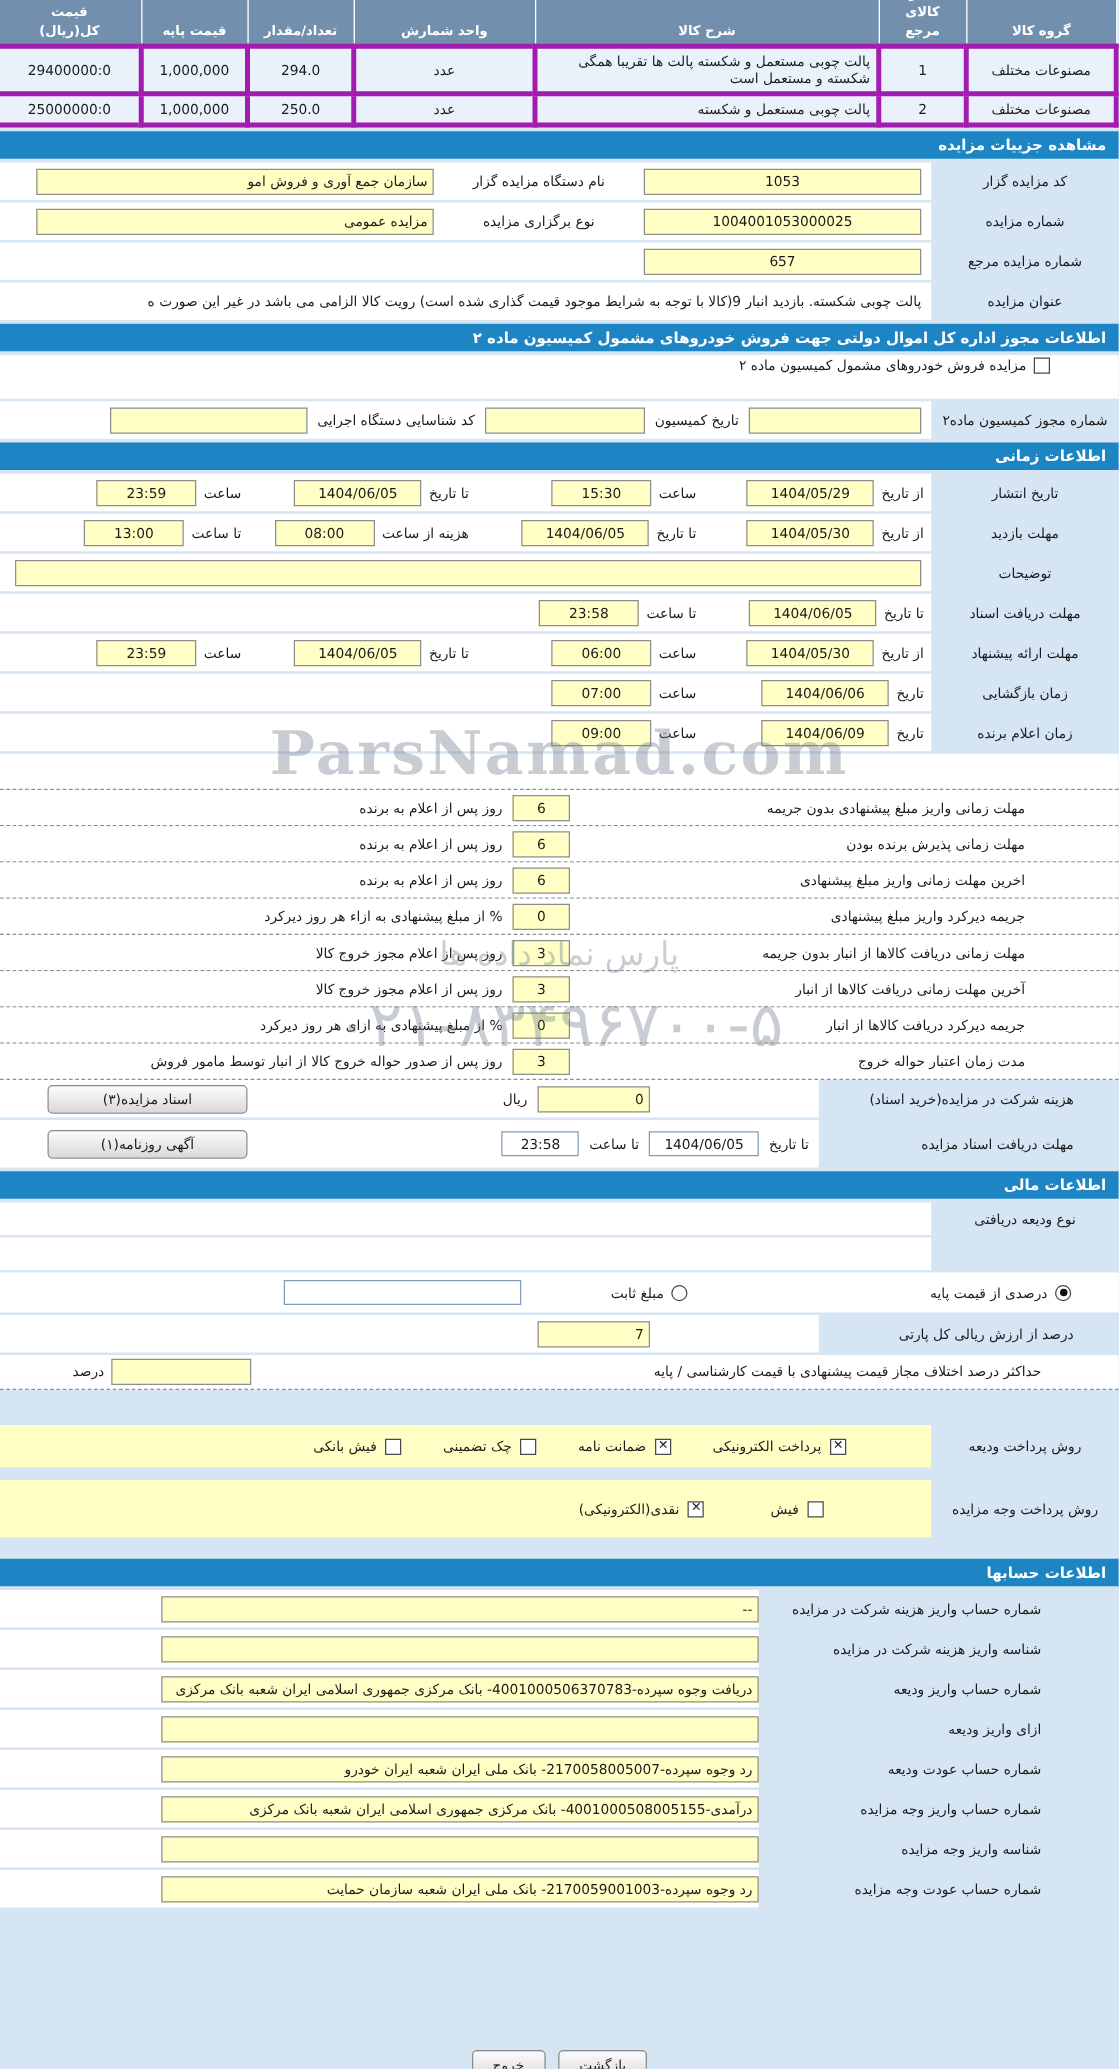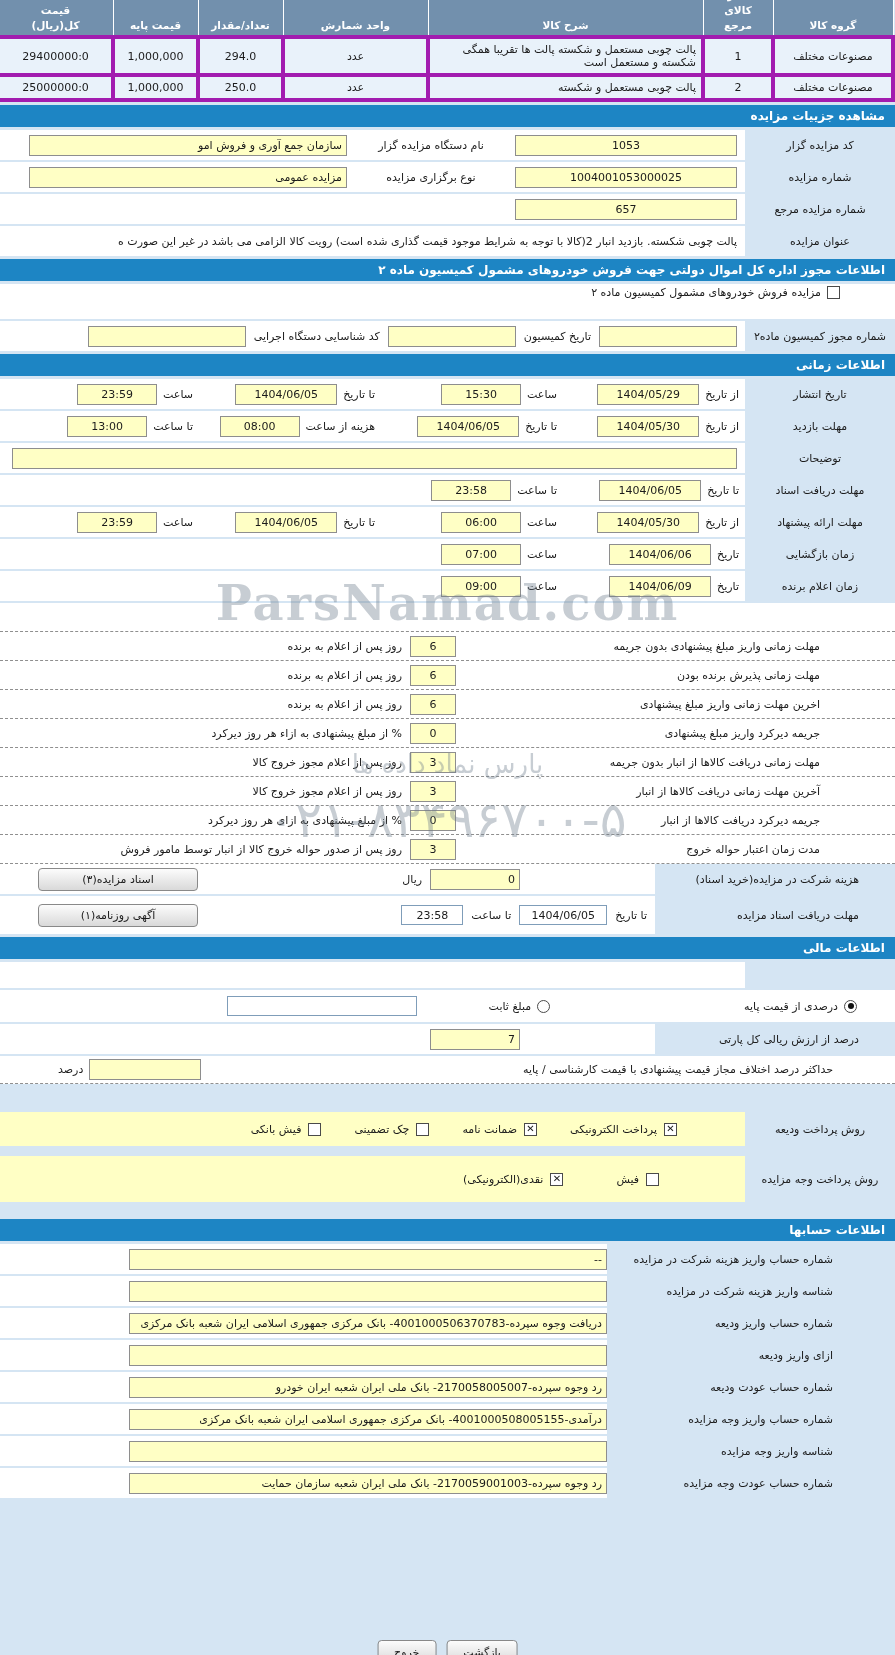--- a/index.html
+++ b/index.html
@@ -151,21 +151,21 @@
   <div class="frow">
     <div class="flabel">شماره مزایده مرجع</div>
     <div class="fcontent">
       <input class="ylw w222 ctr" value="657" style="">
     </div>
   </div>
 
   <div class="frow">
     <div class="flabel">عنوان مزایده</div>
     <div class="fcontent">
-      <span class="title-text">پالت چوبی شکسته. بازدید انبار 2(کالا با توجه به شرایط موجود قیمت گذاری شده است) رویت کالا الزامی می باشد در غیر این صورت ه</span>
+      <span class="title-text">پالت چوبی شکسته. بازدید انبار 9(کالا با توجه به شرایط موجود قیمت گذاری شده است) رویت کالا الزامی می باشد در غیر این صورت ه</span>
     </div>
   </div>
 
   <div class="section-bar">اطلاعات مجوز اداره کل اموال دولتی جهت فروش خودروهای مشمول کمیسیون ماده ۲</div>
 
   <div class="fullrow" style="min-height:24px">
     <span class="cb"></span>
     <span>مزایده فروش خودروهای مشمول کمیسیون ماده ۲</span>
   </div>
 
@@ -356,20 +356,24 @@
       <span>تا تاریخ</span>
       <input class="wht wd" value="1404/06/05" style="">
       <span>تا ساعت</span>
       <input class="wht wt" value="23:58" style="">
       <button class="gbtn push-left">آگهی روزنامه(۱)</button>
     </div>
   </div>
 
   <div class="section-bar">اطلاعات مالی</div>
 
+  <div class="frow" style="min-height:26px">
+    <div class="flabel">نوع ودیعه دریافتی</div>
+    <div class="fcontent"></div>
+  </div>
 
   <div class="frow" style="min-height:26px">
     <div class="flabel"></div>
     <div class="fcontent"></div>
   </div>
 
   <div class="fullrow radiorow">
     <span class="radio checked"></span>
     <span>درصدی از قیمت پایه</span>
     <span class="radio mr188"></span>

